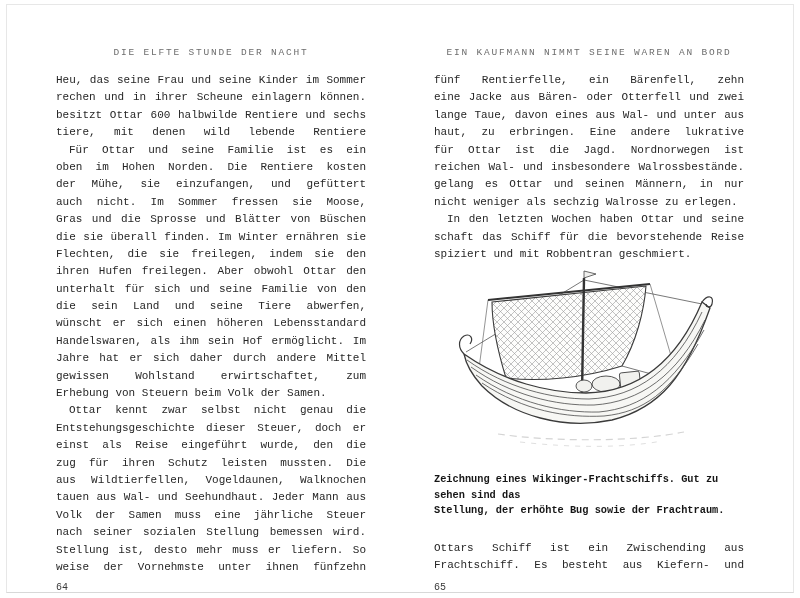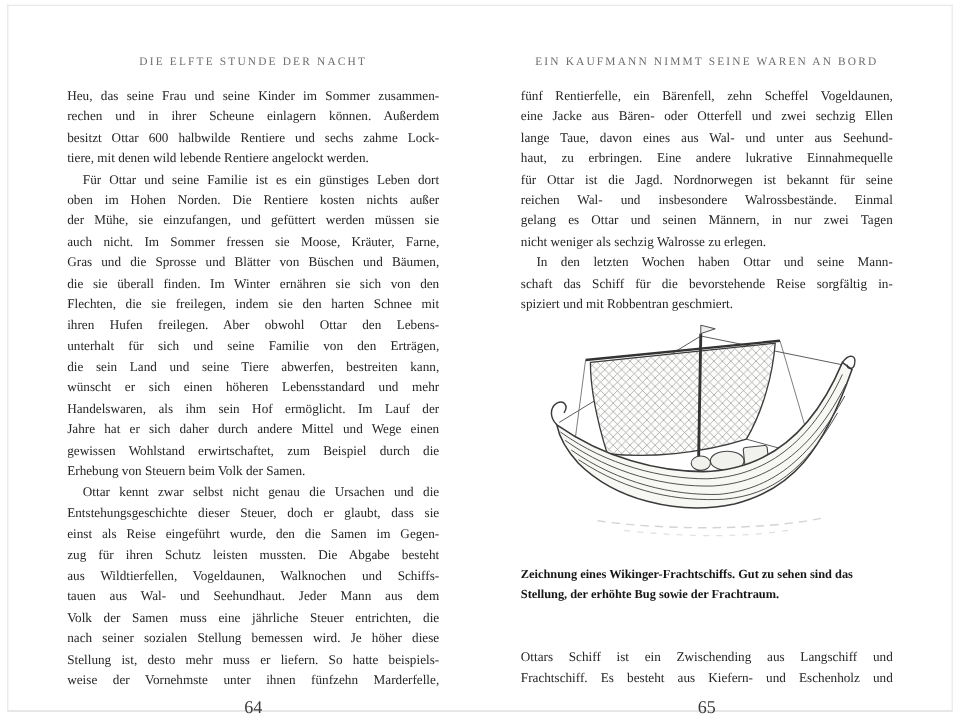--- a/index.html
+++ b/index.html
@@ -1,40 +1,40 @@
 <!DOCTYPE html>
 <html><head>
 <meta charset="utf-8">
 <style>
   html,body{margin:0;padding:0;background:#ffffff;}
   body{width:800px;height:598px;overflow:hidden;}
   .scan{position:relative;width:800px;height:598px;background:#ffffff;
-        font-family:Liberation Serif, serif;color:#232323;}
+        font-family:Liberation Mono, monospace;color:#232323;}
   .scan-frame{position:absolute;left:6px;top:4px;right:6px;bottom:5px;
         border:1px solid #e7e7e7;border-bottom-color:#d8d8d8;pointer-events:none;}
   .page{position:absolute;top:0;width:400px;height:598px;}
   .page.left{left:0;}
   .page.right{left:400px;}
   .running-head{position:absolute;top:47px;width:310px;text-align:center;
         font-size:9.5px;letter-spacing:1.8px;color:#6d6d6d;white-space:nowrap;}
   .page.left .running-head,.page.left .body,.page.left .folio{left:56px;}
   .page.right .running-head,.page.right .body,.page.right .folio,
   .page.right .illustration,.page.right .caption{left:34px;}
   .body{position:absolute;top:72px;width:310px;font-size:11px;color:#262626;}
   .line{height:17.4px;line-height:17.4px;text-align:justify;text-align-last:justify;
         overflow:hidden;white-space:normal;}
   .line.para-end{text-align-last:left;}
   .line.indent{text-indent:13px;}
   .illustration{position:absolute;top:266px;width:310px;height:198px;margin:0;}
   .illustration svg{display:block;}
   .caption{position:absolute;top:472px;width:310px;font-size:10.3px;font-weight:bold;
         line-height:15.5px;color:#161616;}
   .body.bottom{top:540px;}
-  .folio{position:absolute;top:582px;width:310px;text-align:center;
-        font-size:15px;color:#3a3a3a;}
+  .folio{position:absolute;top:582px;width:310px;text-align:left;
+        font-size:10px;color:#3a3a3a;}
 </style>
 </head>
 <body>
 
 <div class="scan">
   <div class="scan-frame"></div>
 
   <section class="page left">
     <div class="running-head">DIE ELFTE STUNDE DER NACHT</div>
     <div class="body">

